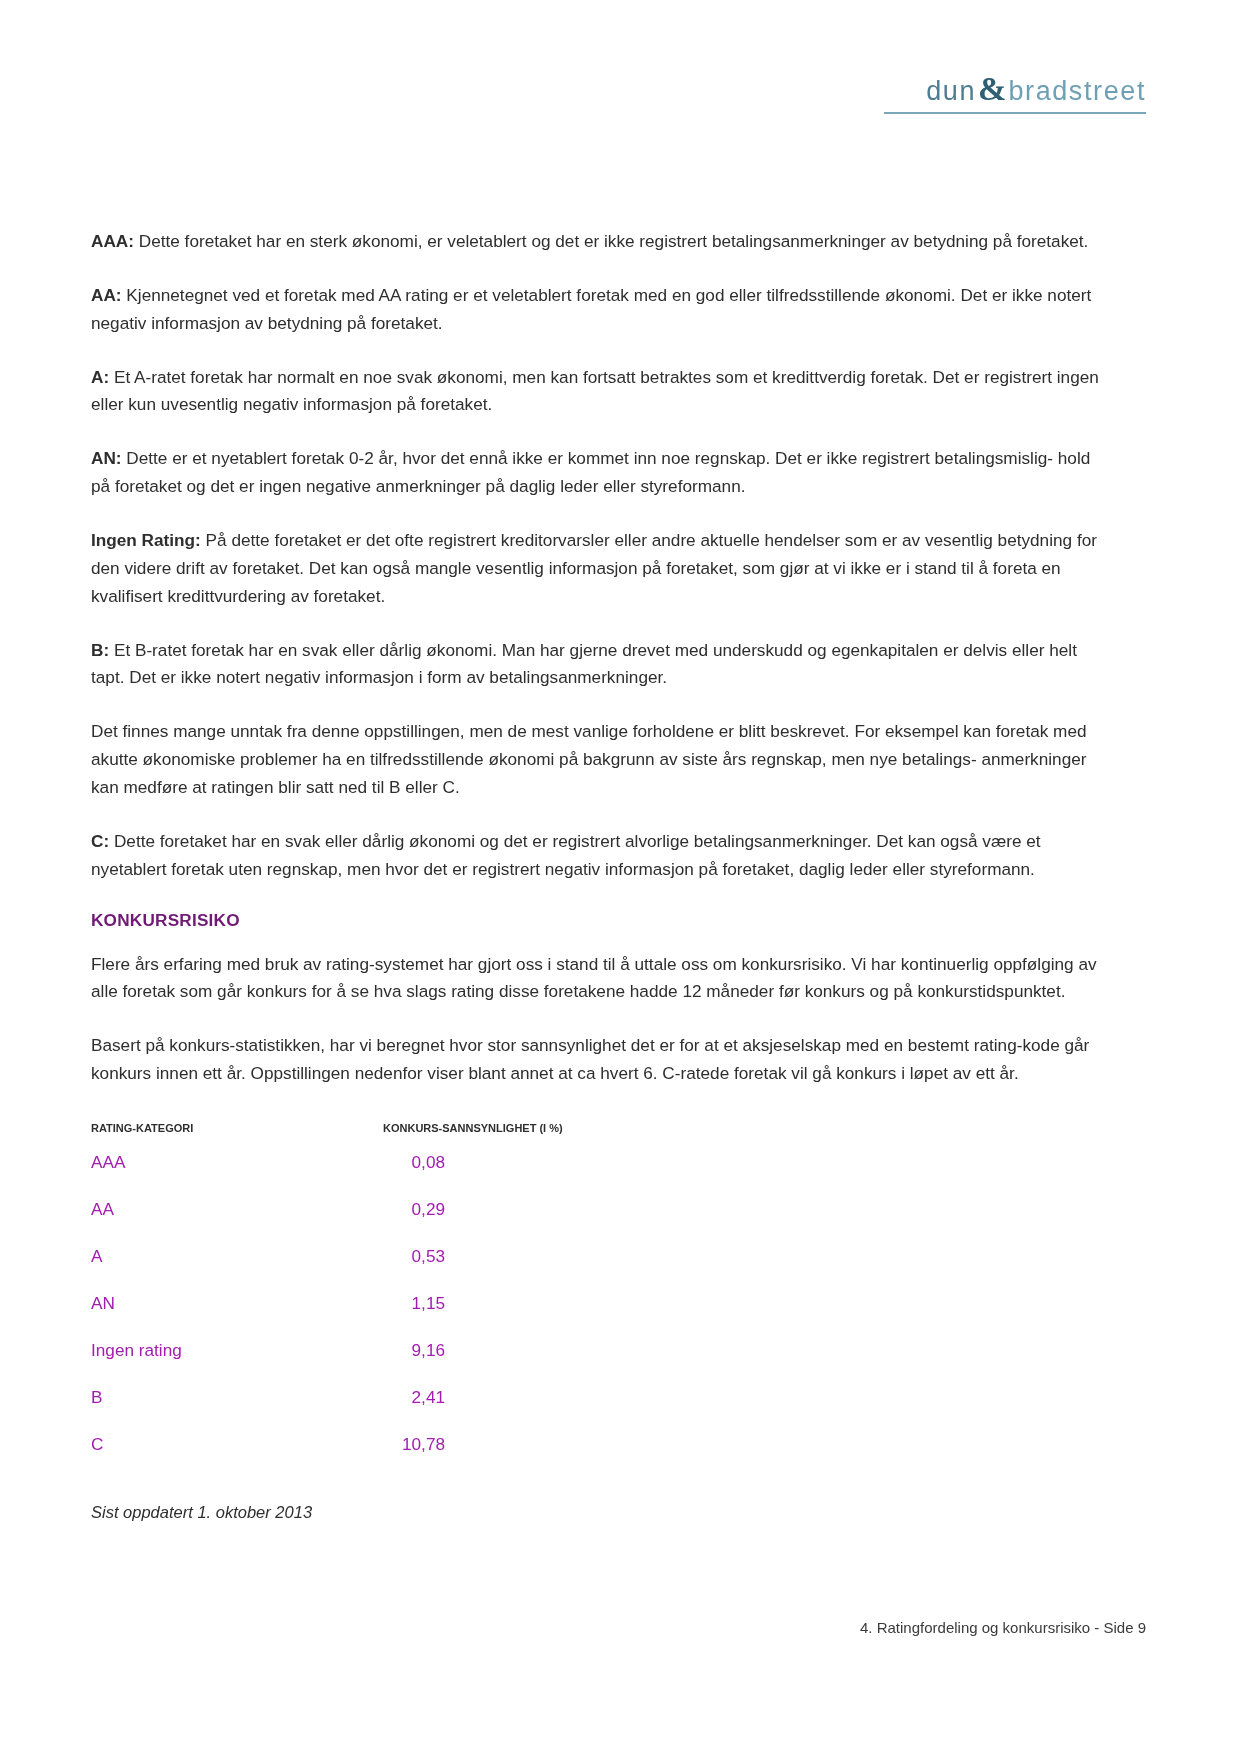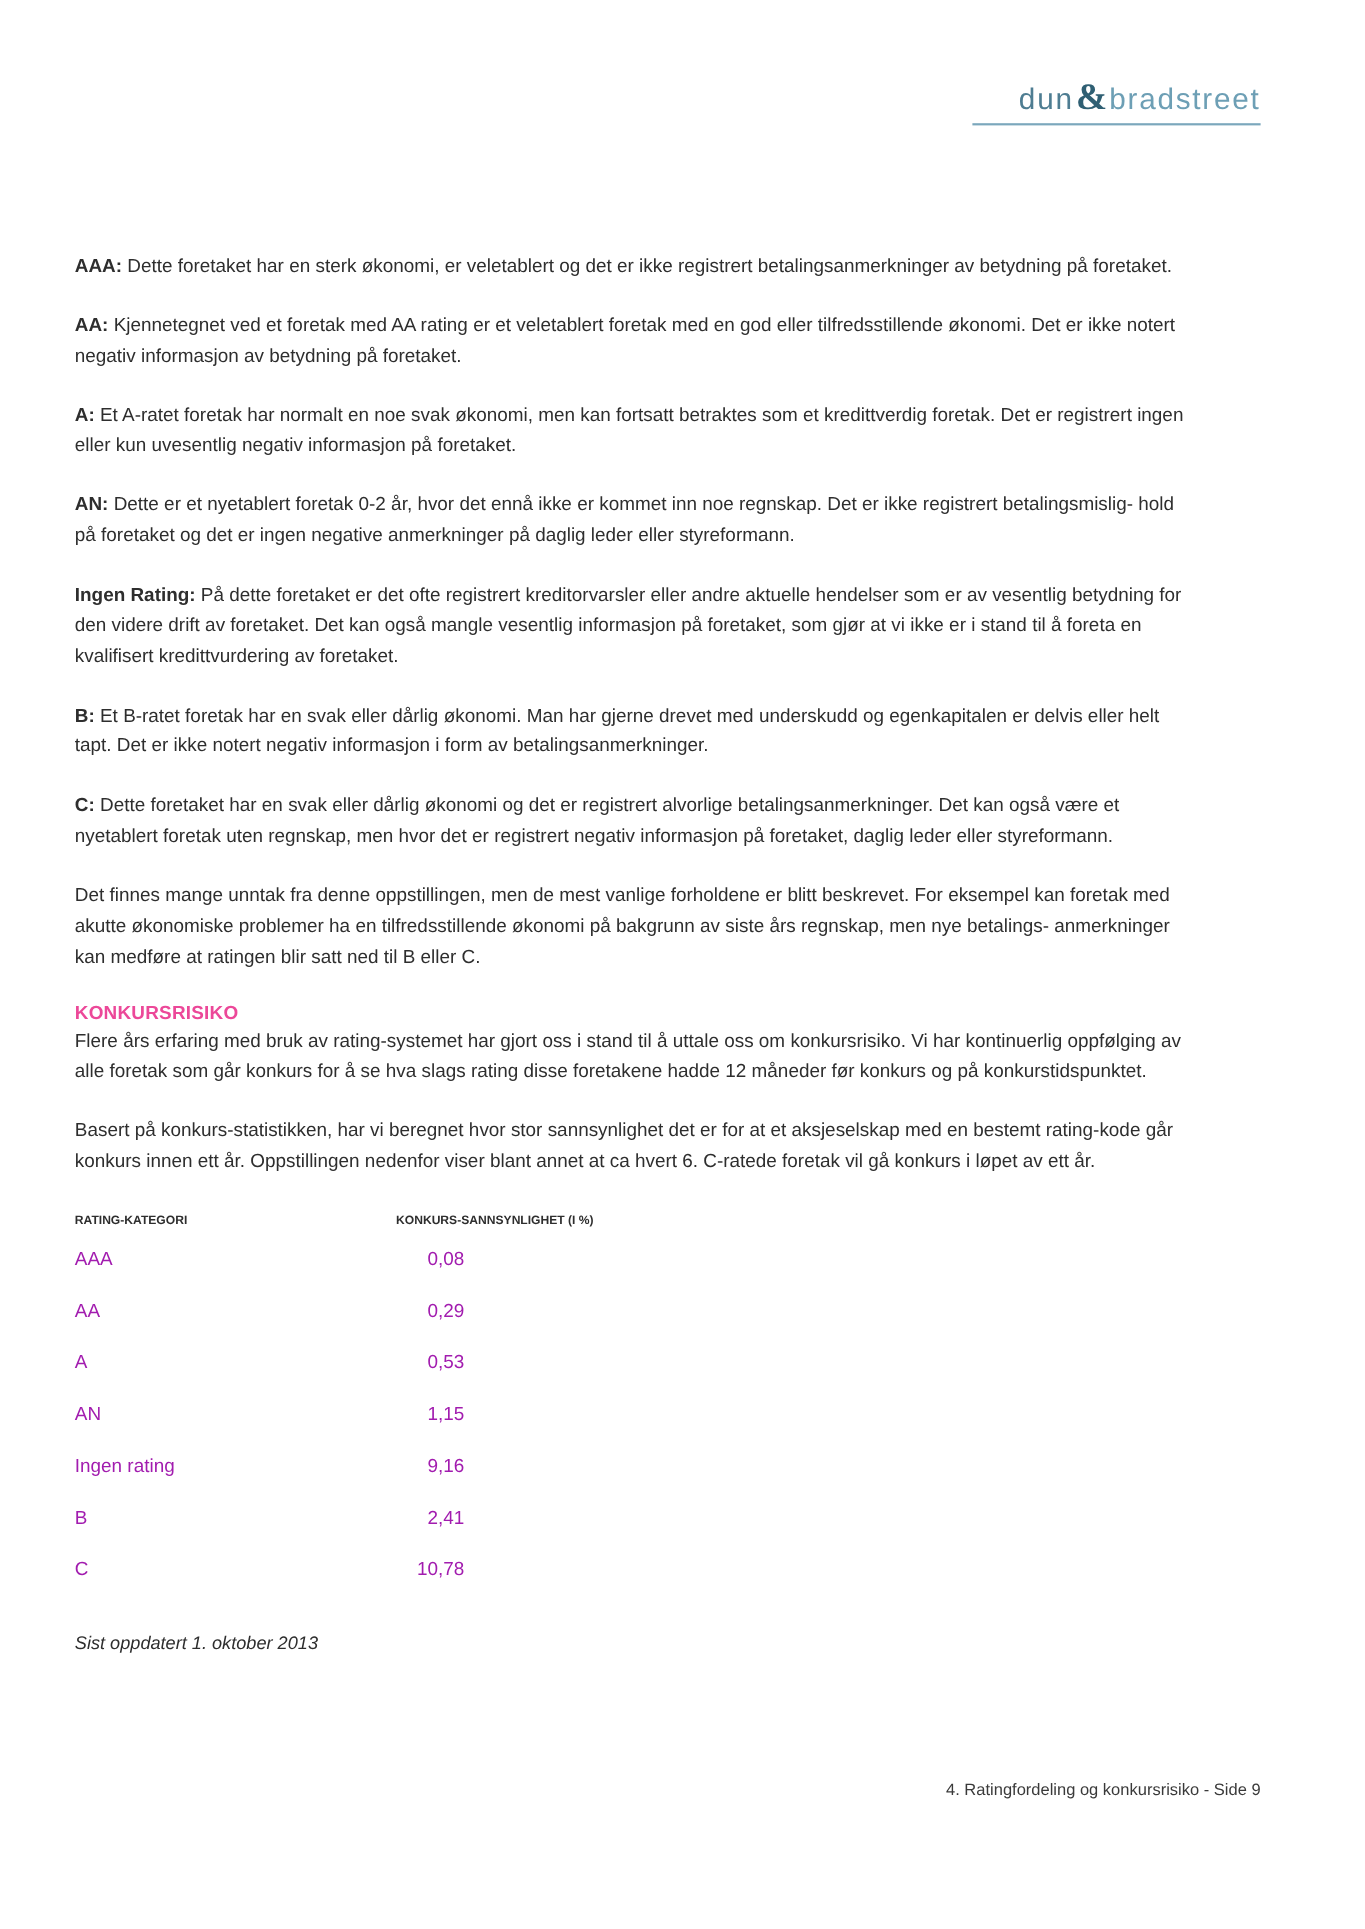--- a/index.html
+++ b/index.html
@@ -52,39 +52,39 @@
     right: 95px;
     width: 262px;
     height: 2px;
     background: #7ba7bc;
   }
 
   
   .content {
     position: absolute;
     top: 228px;
-    left: 68px;
+    left: 91px;
     width: 1010px;
   }
   p.para {
     margin: 0 0 26px 0;
     font-size: 17.2px;
     line-height: 1.62;
     color: #2e2e2e;
     text-align: left;
   }
   p.para .lead {
     font-weight: bold;
   }
   h2.section-title {
-    margin: 0 0 2px 0;
+    margin: 0 0 20px 0;
     font-size: 17.2px;
     font-weight: bold;
     letter-spacing: 0.2px;
-    color: #ec4899;
+    color: #701a75;
   }
   p.tight {
     margin-top: 0;
   }
 
   
   .rating-table {
     margin-top: 34px;
     width: 640px;
     border-collapse: collapse;
@@ -167,26 +167,26 @@
       <span class="lead">Ingen Rating:</span>
       <span>På dette foretaket er det ofte registrert kreditorvarsler eller andre aktuelle hendelser som er av vesentlig betydning for den videre drift av foretaket. Det kan også mangle vesentlig informasjon på foretaket, som gjør at vi ikke er i stand til å foreta en kvalifisert kredittvurdering av foretaket.</span>
     </p>
 
     <p class="para">
       <span class="lead">B:</span>
       <span>Et B-ratet foretak har en svak eller dårlig økonomi. Man har gjerne drevet med underskudd og egenkapitalen er delvis eller helt tapt. Det er ikke notert negativ informasjon i form av betalingsanmerkninger.</span>
     </p>
 
     <p class="para">
+      <span>Det finnes mange unntak fra denne oppstillingen, men de mest vanlige forholdene er blitt beskrevet. For eksempel kan foretak med akutte økonomiske problemer ha en tilfredsstillende økonomi på bakgrunn av siste års regnskap, men nye betalings- anmerkninger kan medføre at ratingen blir satt ned til B eller C.</span>
+    </p>
+
+    <p class="para">
       <span class="lead">C:</span>
       <span>Dette foretaket har en svak eller dårlig økonomi og det er registrert alvorlige betalingsanmerkninger. Det kan også være et nyetablert foretak uten regnskap, men hvor det er registrert negativ informasjon på foretaket, daglig leder eller styreformann.</span>
-    </p>
-
-    <p class="para">
-      <span>Det finnes mange unntak fra denne oppstillingen, men de mest vanlige forholdene er blitt beskrevet. For eksempel kan foretak med akutte økonomiske problemer ha en tilfredsstillende økonomi på bakgrunn av siste års regnskap, men nye betalings- anmerkninger kan medføre at ratingen blir satt ned til B eller C.</span>
     </p>
 
 
     <h2 class="section-title">KONKURSRISIKO</h2>
     <p class="para tight">Flere års erfaring med bruk av rating-systemet har gjort oss i stand til å uttale oss om konkursrisiko. Vi har kontinuerlig oppfølging av alle foretak som går konkurs for å se hva slags rating disse foretakene hadde 12 måneder før konkurs og på konkurstidspunktet.</p>
     <p class="para">Basert på konkurs-statistikken, har vi beregnet hvor stor sannsynlighet det er for at et aksjeselskap med en bestemt rating-kode går konkurs innen ett år. Oppstillingen nedenfor viser blant annet at ca hvert 6. C-ratede foretak vil gå konkurs i løpet av ett år.</p>
 
     <table class="rating-table">
       <thead>
         <tr>

